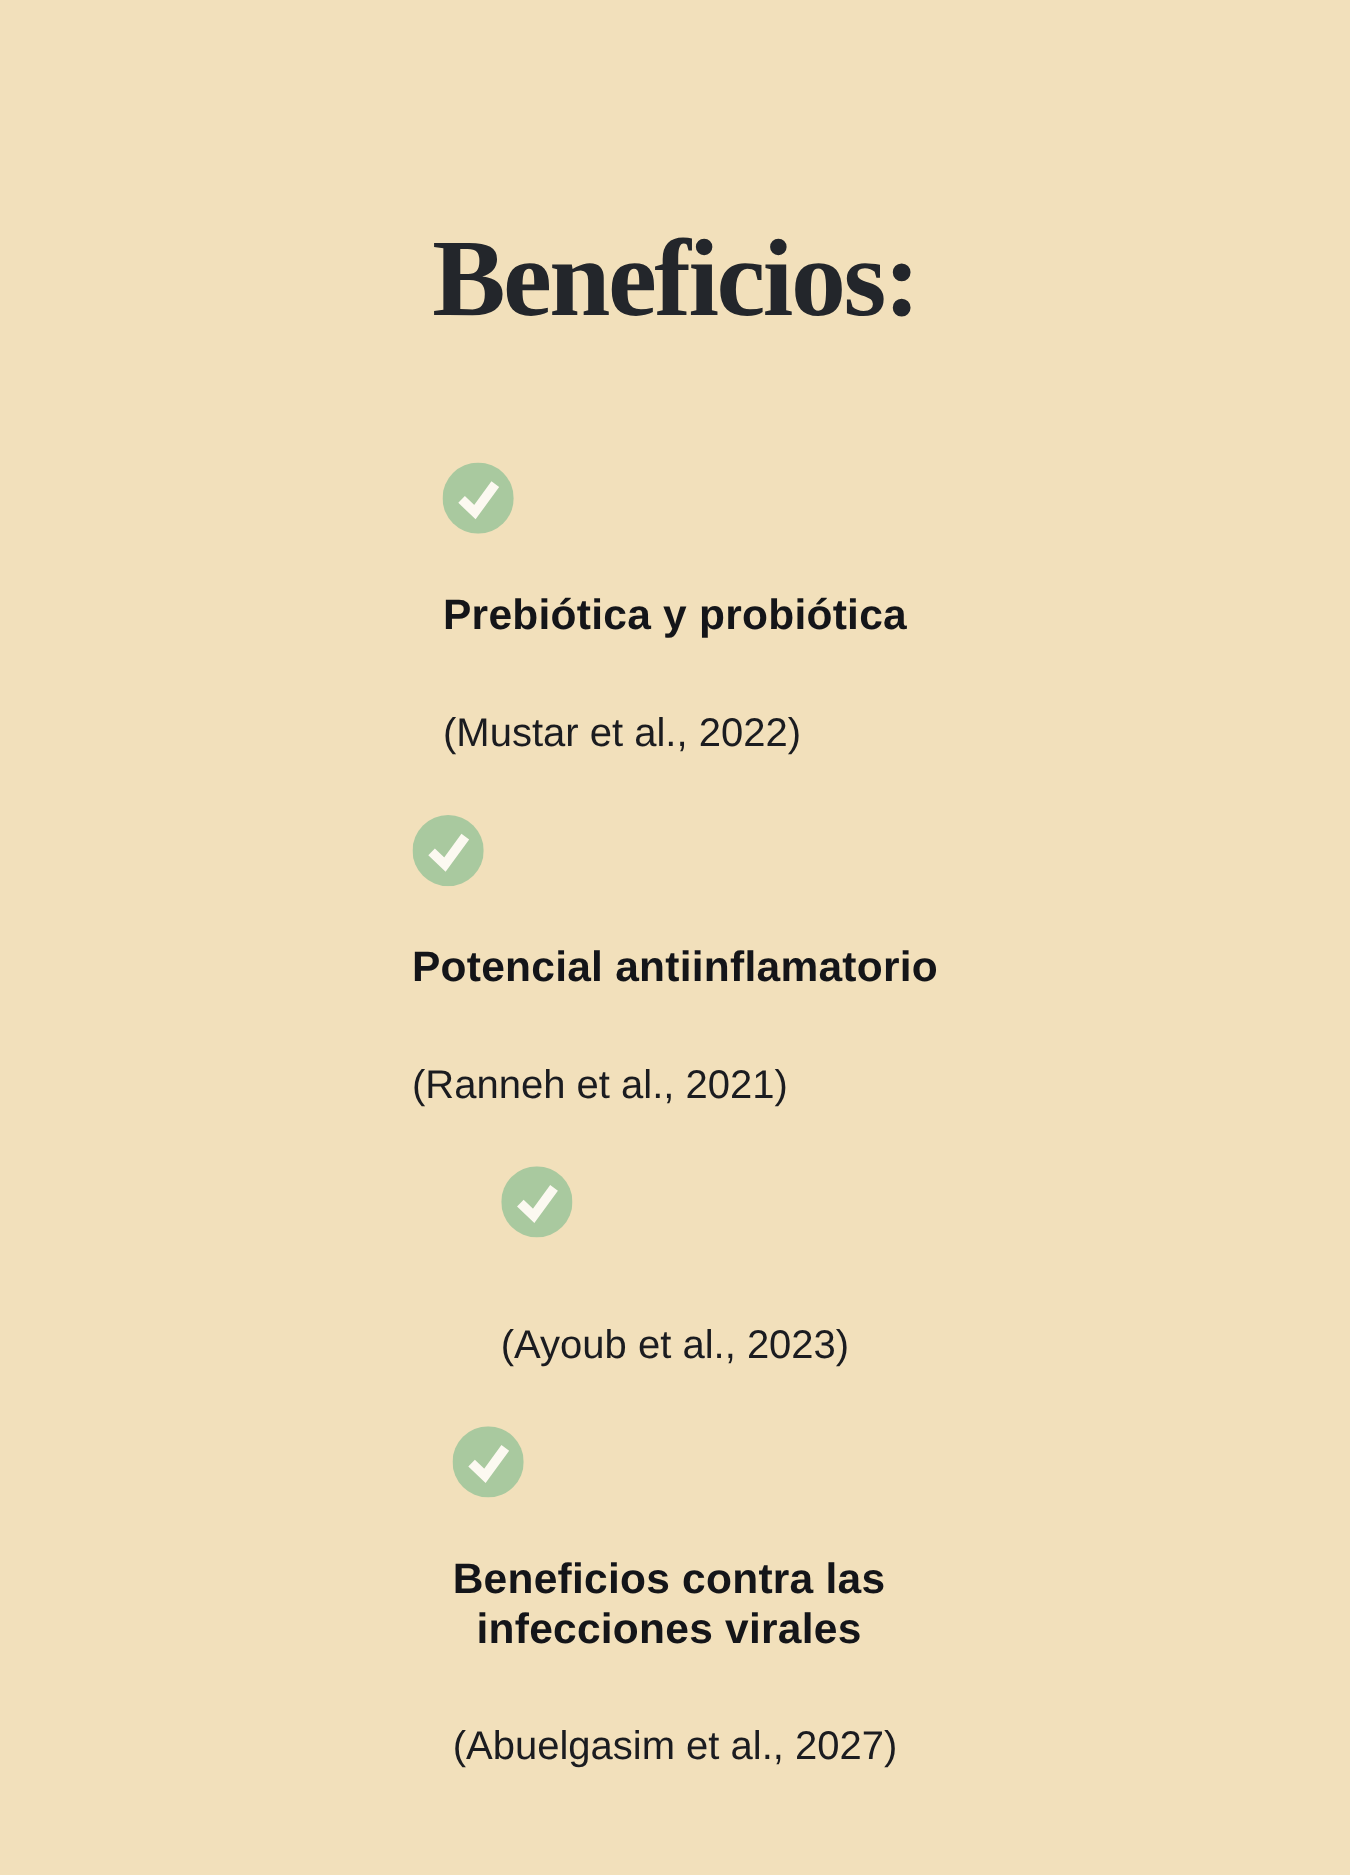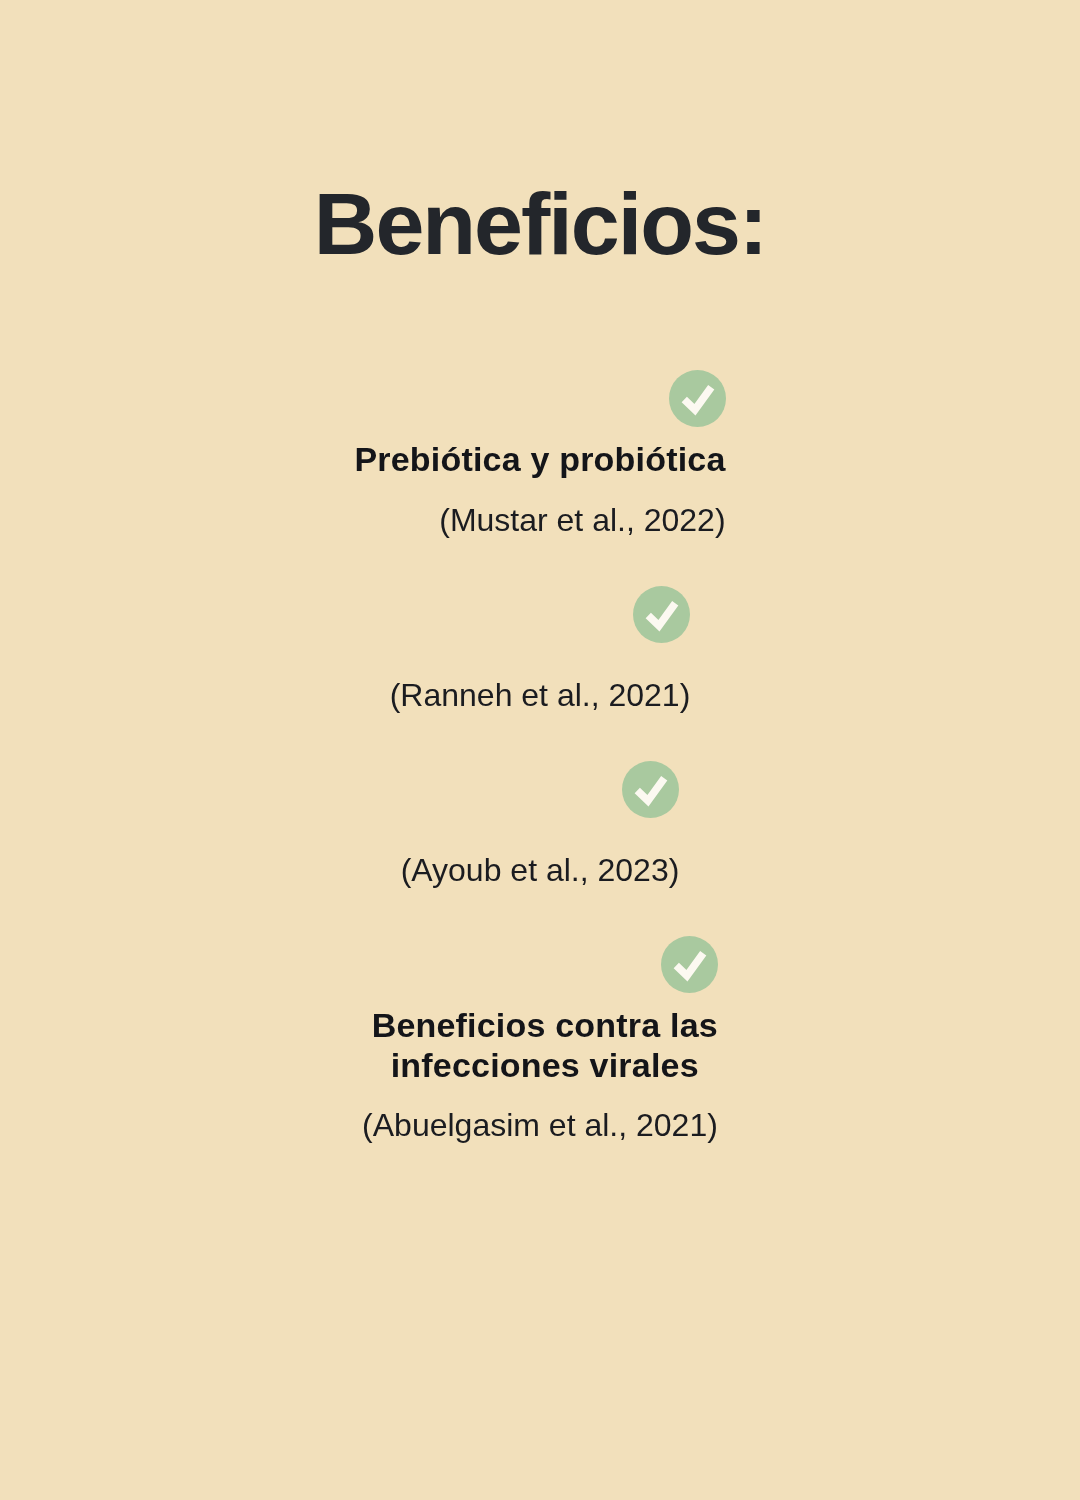--- a/index.html
+++ b/index.html
@@ -21,32 +21,34 @@
     overflow: hidden;
   }
   .title {
     font-size: 88px;
     line-height: 1.05;
     font-weight: 800;
     color: #23262b;
     letter-spacing: -2px;
     margin: 0 0 100px 0;
     text-align: left;
+    font-family: Liberation Serif, serif;
   }
   .benefits {
     display: flex;
     flex-direction: column;
     align-items: center;
   }
   .benefit {
     display: flex;
     flex-direction: column;
-    align-items: flex-end;
+    align-items: flex-start;
     text-align: center;
     margin-bottom: 46px;
+    gap: 33px;
   }
   .check {
     width: 57px;
     height: 57px;
     margin-bottom: 12px;
     display: block;
   }
   .name {
     font-size: 34px;
     font-weight: 700;
@@ -81,20 +83,24 @@
         <div></div>
       </div>
       <div class="cite">(Mustar et al., 2022)</div>
     </div>
 
     <div class="benefit">
       <svg class="check" viewBox="0 0 56 56" aria-hidden="true">
         <circle cx="28" cy="28" r="28" fill="#a9c99f"></circle>
         <path d="M15 29 L25.5 39 L41.5 17" fill="none" stroke-width="7.5" stroke-linecap="butt" stroke-linejoin="miter" stroke="#fcf9f1"></path>
       </svg>
+      <div class="name">
+        <div>Potencial antiinflamatorio</div>
+        <div></div>
+      </div>
       <div class="cite">(Ranneh et al., 2021)</div>
     </div>
 
     <div class="benefit">
       <svg class="check" viewBox="0 0 56 56" aria-hidden="true">
         <circle cx="28" cy="28" r="28" fill="#a9c99f"></circle>
         <path d="M15 29 L25.5 39 L41.5 17" fill="none" stroke-width="7.5" stroke-linecap="butt" stroke-linejoin="miter" stroke="#fcf9f1"></path>
       </svg>
       <div class="cite">(Ayoub et al., 2023)</div>
     </div>
@@ -102,17 +108,17 @@
 
     <div class="benefit">
       <svg class="check" viewBox="0 0 56 56" aria-hidden="true">
         <circle cx="28" cy="28" r="28" fill="#a9c99f"></circle>
         <path d="M15 29 L25.5 39 L41.5 17" fill="none" stroke-width="7.5" stroke-linecap="butt" stroke-linejoin="miter" stroke="#fcf9f1"></path>
       </svg>
       <div class="name">
         <div>Beneficios contra las</div>
         <div>infecciones virales</div>
       </div>
-      <div class="cite">(Abuelgasim et al., 2021)</div>
+      <div class="cite">(Abuelgasim et al., 2027)</div>
     </div>
 
   </div>
 </div>
 
 </body></html>

